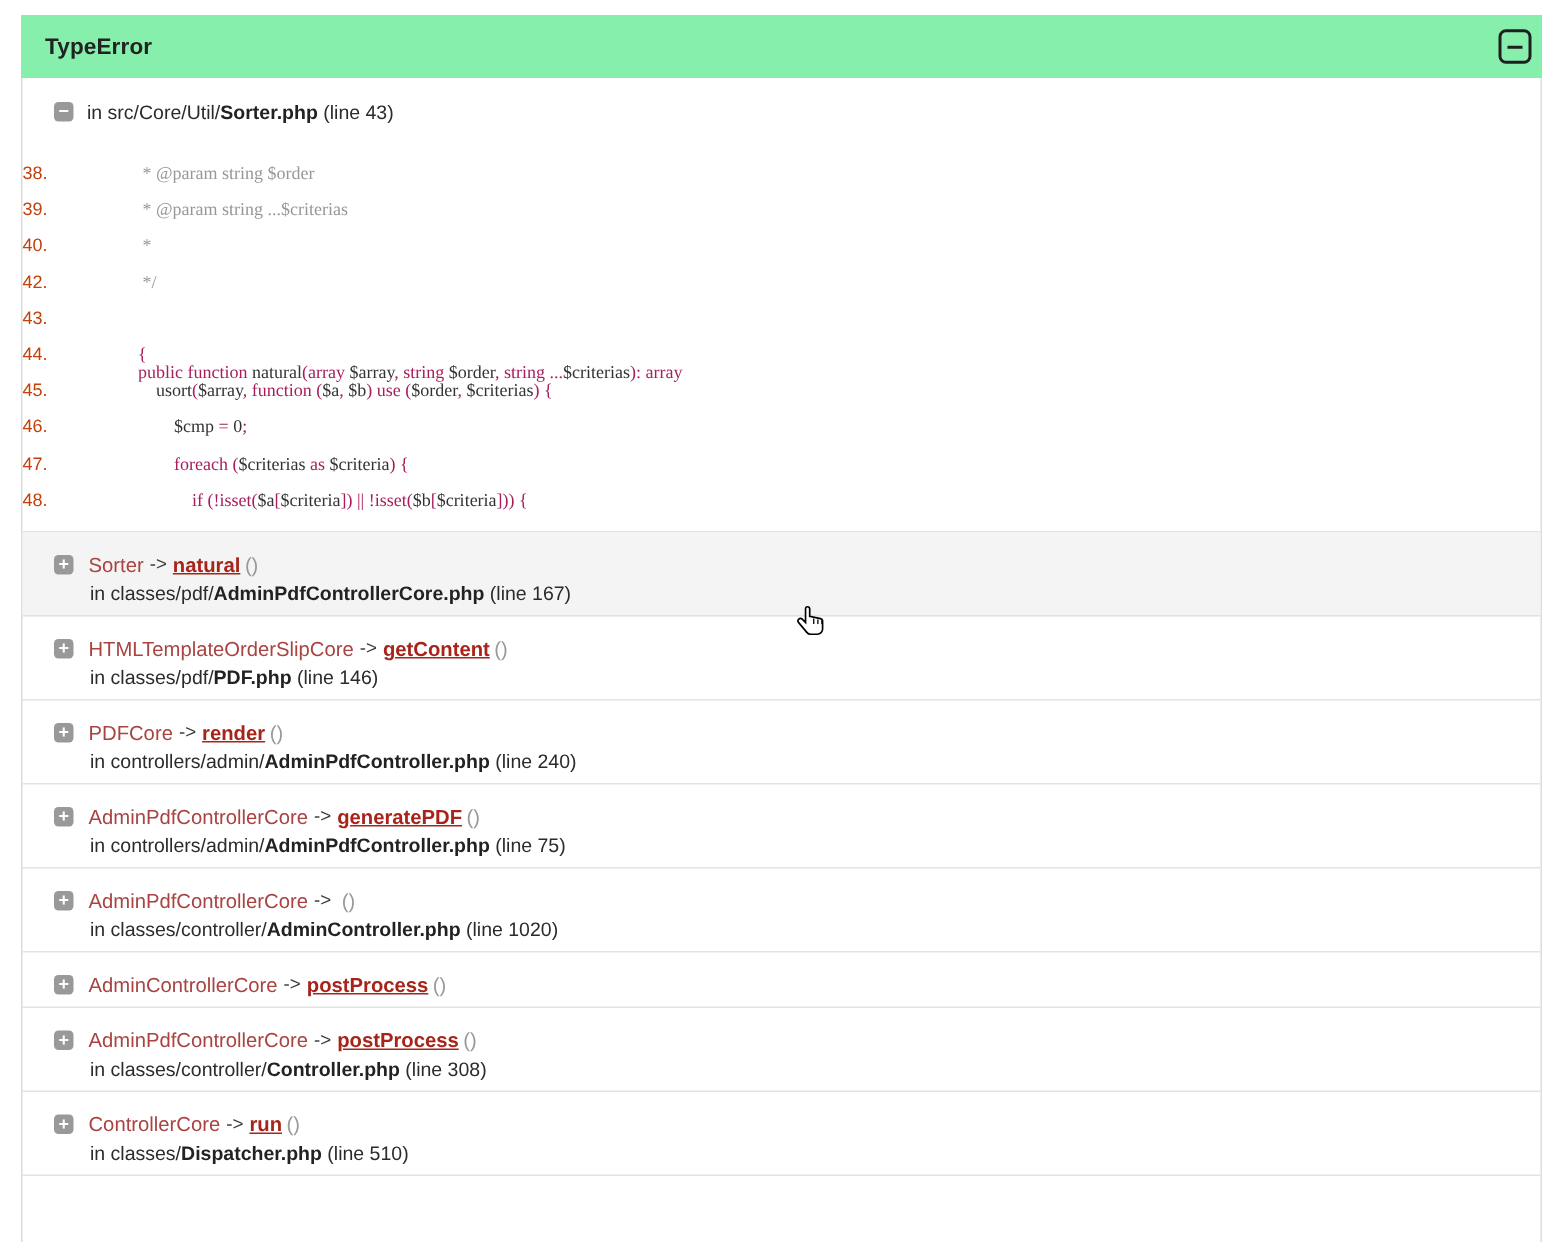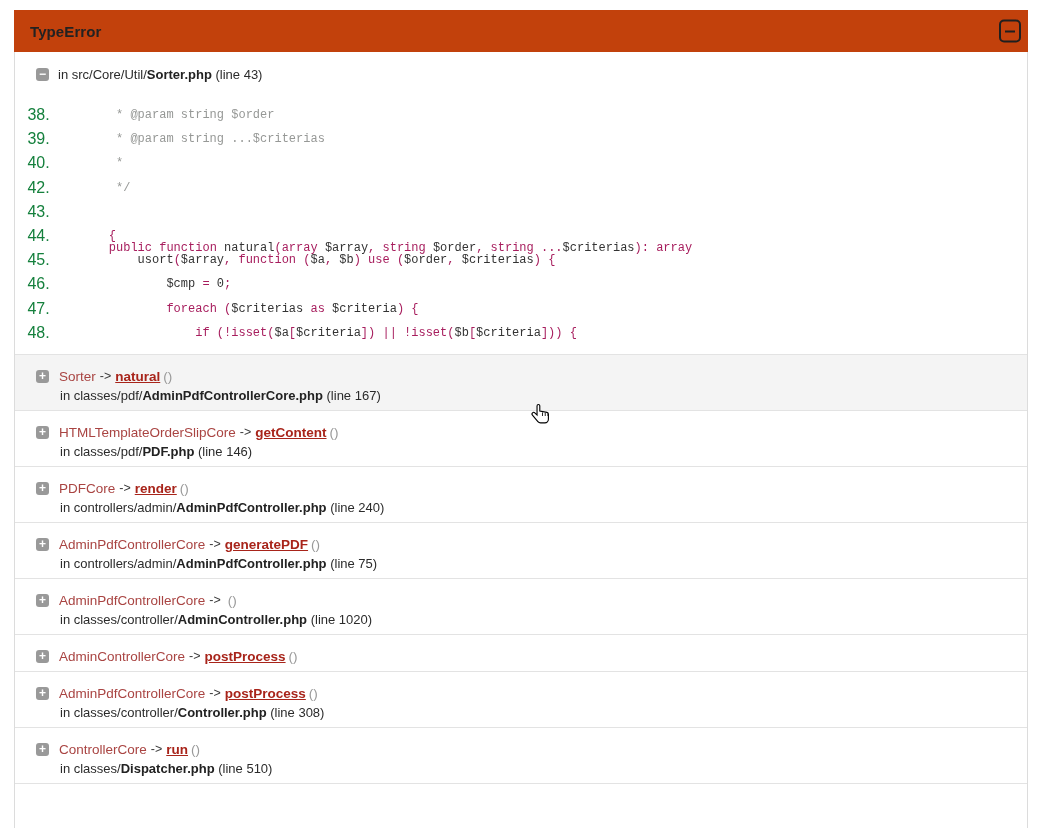--- a/index.html
+++ b/index.html
@@ -8,21 +8,21 @@
     overflow: hidden;
     background: #fff;
     font-family: "Liberation Sans", sans-serif;
     color: #333;
   }
   .stage { position: relative; width: 1039px; height: 828px; overflow: hidden; }
 
   .panel { position: absolute; left: 14px; top: 10px; width: 1014px; }
 
   .panel-header {
-    background: #c2410c;
+    background: #86efac;
     height: 42px;
     display: flex; align-items: center;
     position: relative;
   }
   .panel-title { font-size: 15px; font-weight: 700; color: #222; margin-left: 16px; letter-spacing: .1px; }
   .collapse-btn {
     position: absolute; right: 7px; top: 50%; transform: translateY(-50%);
     width: 18px; height: 19px;
     border: 2px solid #1f1f1f; border-radius: 5px;
     background: transparent;
@@ -48,26 +48,26 @@
     flex: 0 0 13px; cursor: pointer;
     font-family: "Liberation Sans", sans-serif;
   }
   .file-row .ftext { margin-left: 9px; font-size: 13px; color: #2b2b2b; }
   .ftext b { font-weight: 700; color: #222; }
 
   
   .code-excerpt { margin-top: 20px; padding-bottom: 9px; }
   .code-line { display: flex; height: 24.2px; line-height: 24.2px; }
   .line-no {
-    flex: 0 0 47px; text-align: center; margin-right: 12px;
-    color: #15803d; font-size: 16px;
+    flex: 0 0 47px; text-align: left; margin-right: 12px;
+    color: #c2410c; font-size: 12px;
   }
   .line-code {
     flex: 1; margin-right: 7px; padding-left: 6px;
-    font-family: Liberation Mono, monospace;
+    font-family: Liberation Serif, serif;
     font-size: 12px; white-space: pre; color: #333;
   }
   .line-code.hl { background: #fca5a5; margin-top: 36px; }
   .tok-k { color: #a71d5d; }
   .tok-d { color: #333333; }
   .tok-c { color: #969896; }
 
   
   .trace-list { border-top: 1px solid #e3e3e3; }
   .trace-entry { border-bottom: 1px solid #e3e3e3; padding: 12px 0 5px 0; cursor: pointer; }

